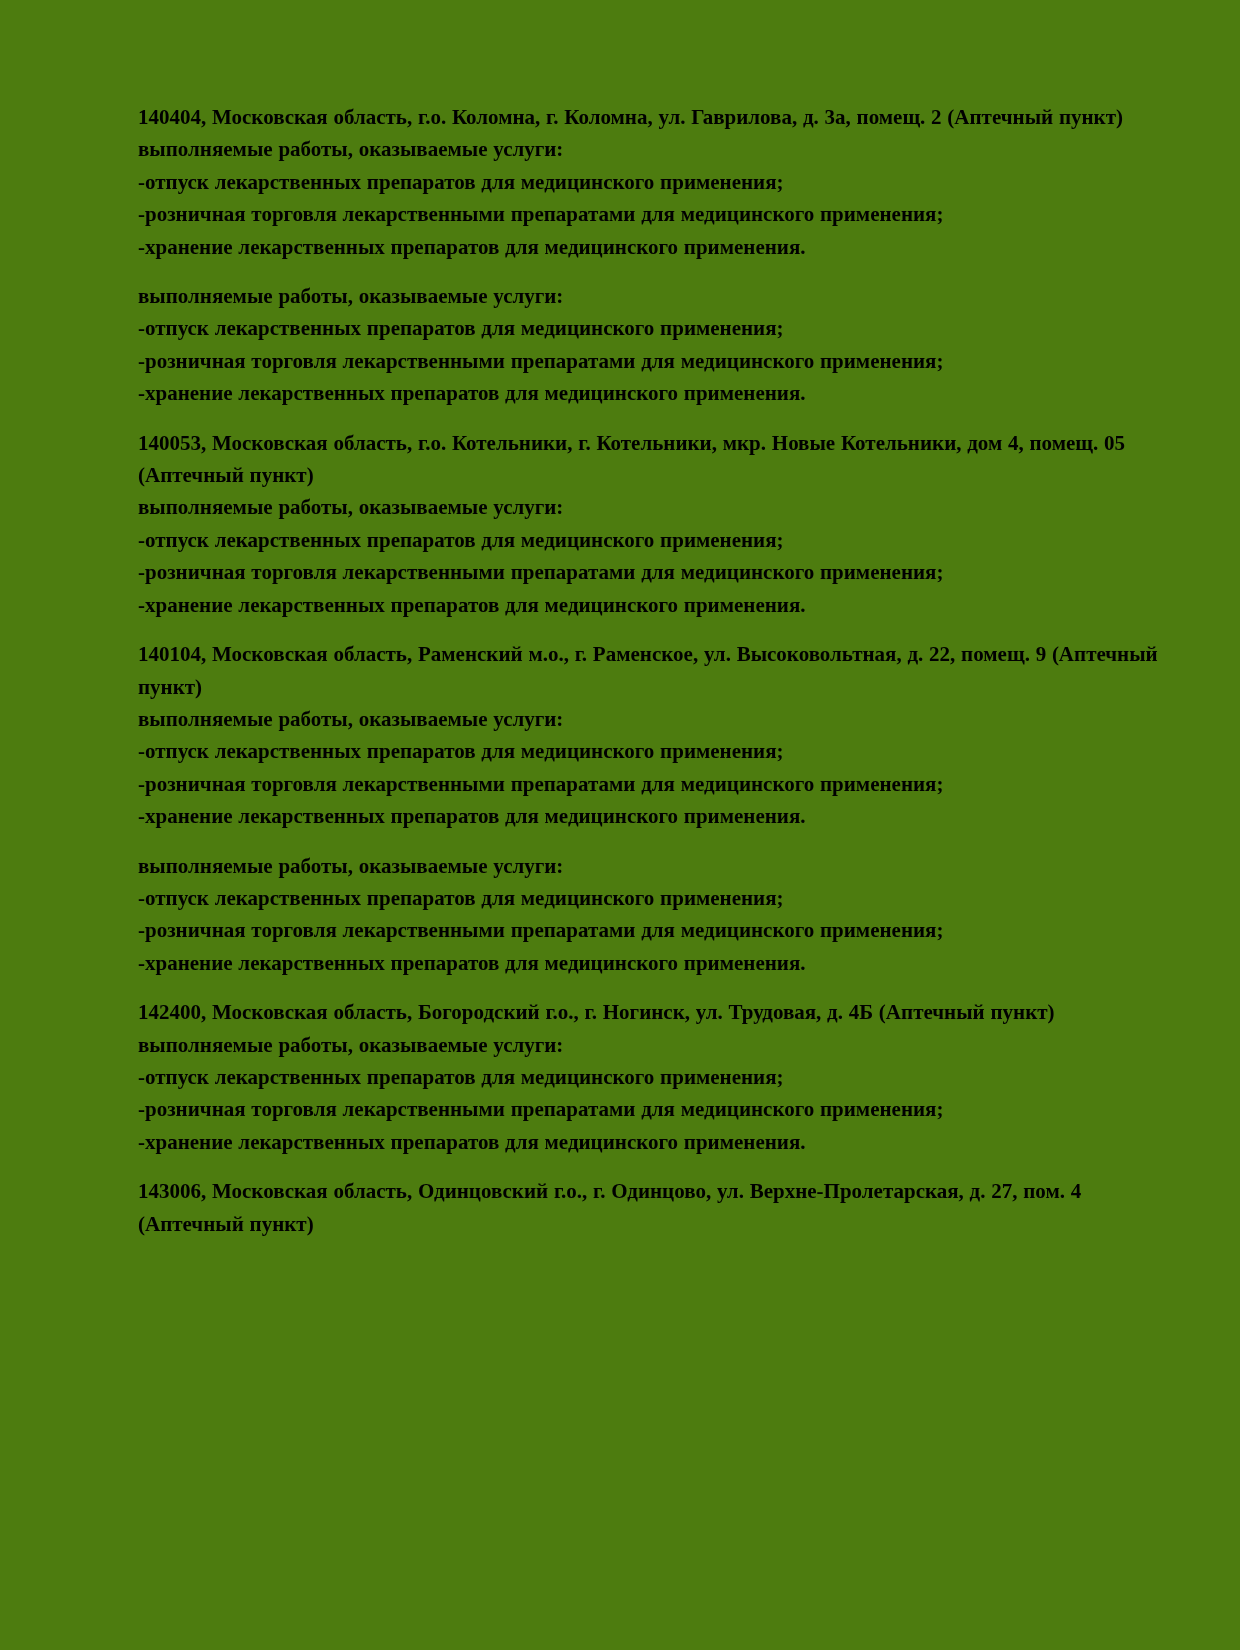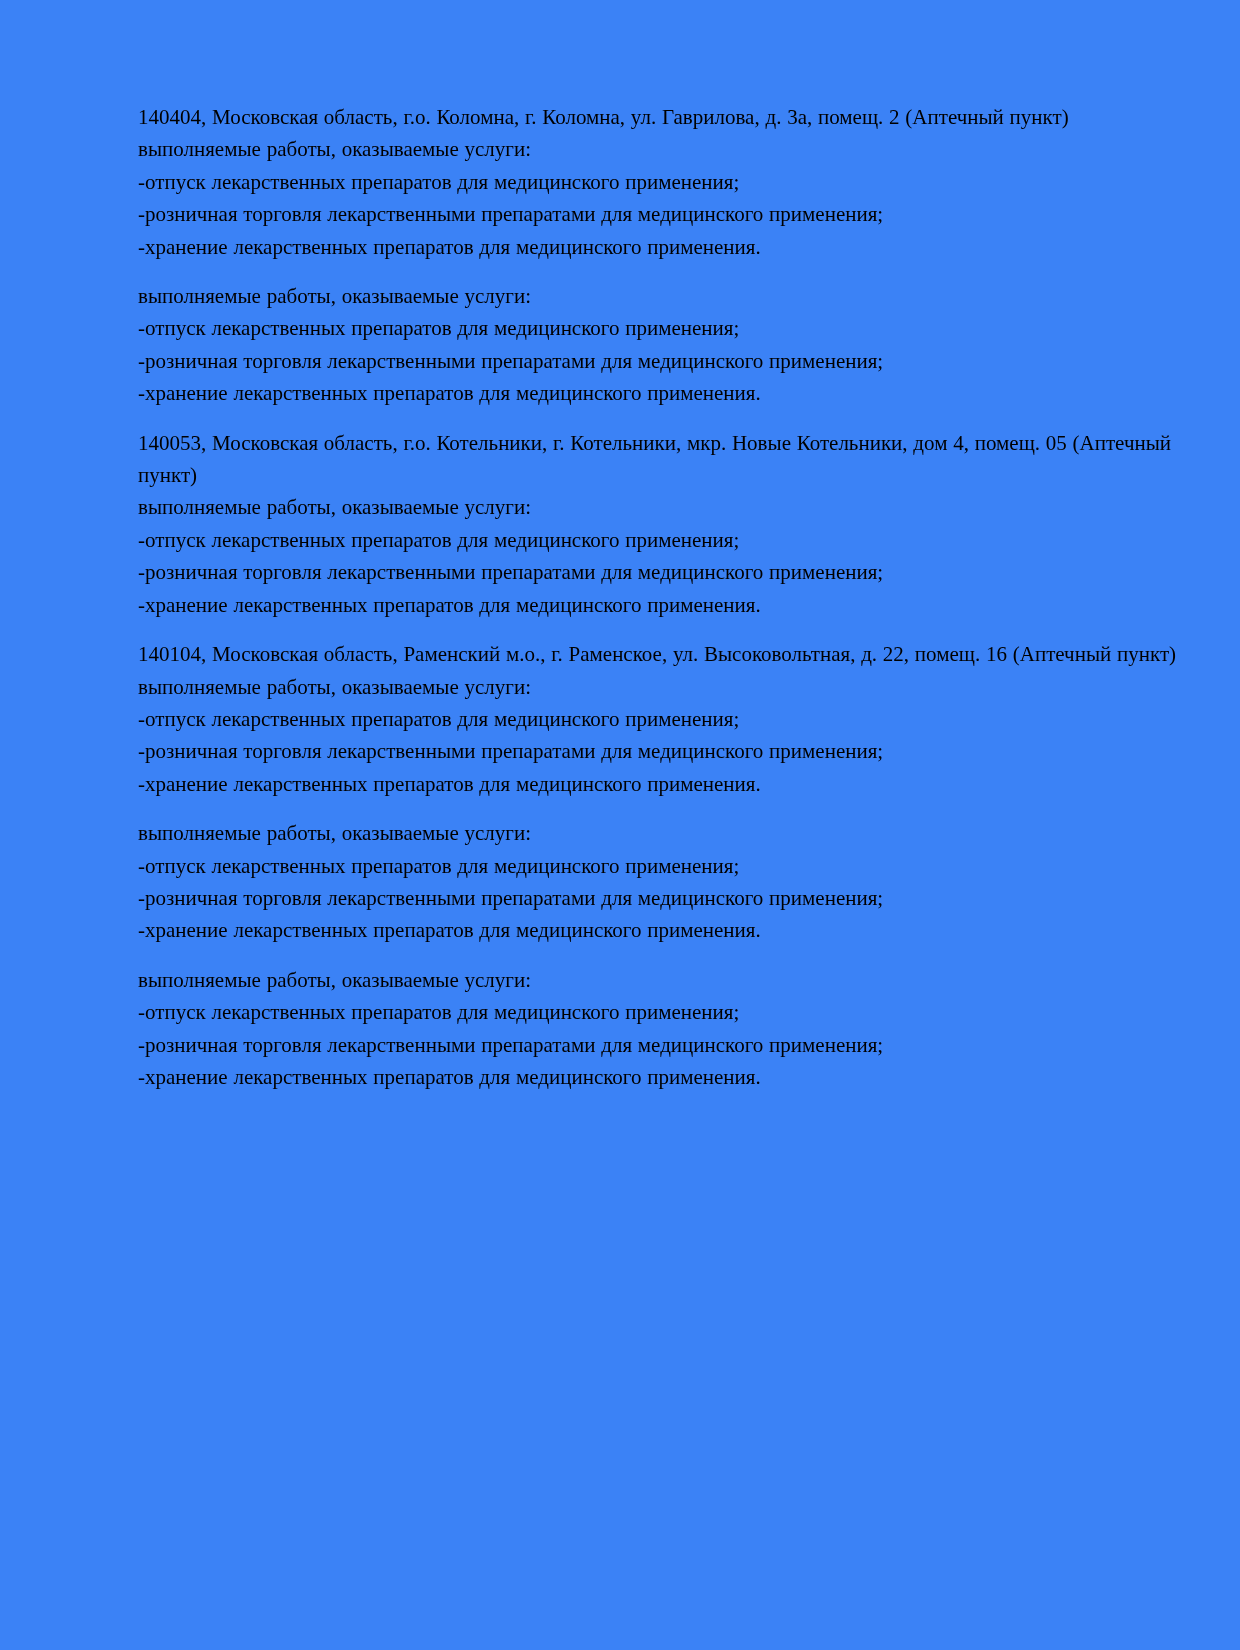--- a/index.html
+++ b/index.html
@@ -5,27 +5,28 @@
   html, body {
     margin: 0;
     padding: 0;
     background: #ffffff;
   }
   .page {
     position: relative;
     box-sizing: border-box;
     width: 1240px;
     height: 1650px;
-    background: #3b82f6;
+    background: #4d7c0f;
     color: #000000;
     font-family: "Liberation Serif", "DejaVu Serif", serif;
     font-size: 21px;
     line-height: 32.4px;
     padding: 101px 32px 0 138px;
     overflow: hidden;
+    font-weight: bold;
   }
   .text-block {
     width: 1042px;
   }
   .entry {
     margin: 0 0 17px 0;
   }
   .entry p {
     margin: 0;
     padding: 0;
@@ -55,36 +56,40 @@
 
     <div class="entry">
       <p>140053, Московская область, г.о. Котельники, г. Котельники, мкр. Новые Котельники, дом 4, помещ. 05 (Аптечный пункт)</p>
       <p>выполняемые работы, оказываемые услуги:</p>
       <p>-отпуск лекарственных препаратов для медицинского применения;</p>
       <p>-розничная торговля лекарственными препаратами для медицинского применения;</p>
       <p>-хранение лекарственных препаратов для медицинского применения.</p>
     </div>
 
     <div class="entry">
-      <p>140104, Московская область, Раменский м.о., г. Раменское, ул. Высоковольтная, д. 22, помещ. 16 (Аптечный пункт)</p>
+      <p>140104, Московская область, Раменский м.о., г. Раменское, ул. Высоковольтная, д. 22, помещ. 9 (Аптечный пункт)</p>
       <p>выполняемые работы, оказываемые услуги:</p>
       <p>-отпуск лекарственных препаратов для медицинского применения;</p>
       <p>-розничная торговля лекарственными препаратами для медицинского применения;</p>
       <p>-хранение лекарственных препаратов для медицинского применения.</p>
     </div>
 
     <div class="entry">
       <p>выполняемые работы, оказываемые услуги:</p>
       <p>-отпуск лекарственных препаратов для медицинского применения;</p>
       <p>-розничная торговля лекарственными препаратами для медицинского применения;</p>
       <p>-хранение лекарственных препаратов для медицинского применения.</p>
     </div>
 
     <div class="entry">
+      <p>142400, Московская область, Богородский г.о., г. Ногинск, ул. Трудовая, д. 4Б (Аптечный пункт)</p>
       <p>выполняемые работы, оказываемые услуги:</p>
       <p>-отпуск лекарственных препаратов для медицинского применения;</p>
       <p>-розничная торговля лекарственными препаратами для медицинского применения;</p>
       <p>-хранение лекарственных препаратов для медицинского применения.</p>
     </div>
 
+    <div class="entry">
+      <p>143006, Московская область, Одинцовский г.о., г. Одинцово, ул. Верхне-Пролетарская, д. 27, пом. 4 (Аптечный пункт)</p>
+    </div>
 
   </div>
 </div>
 
 </body></html>

